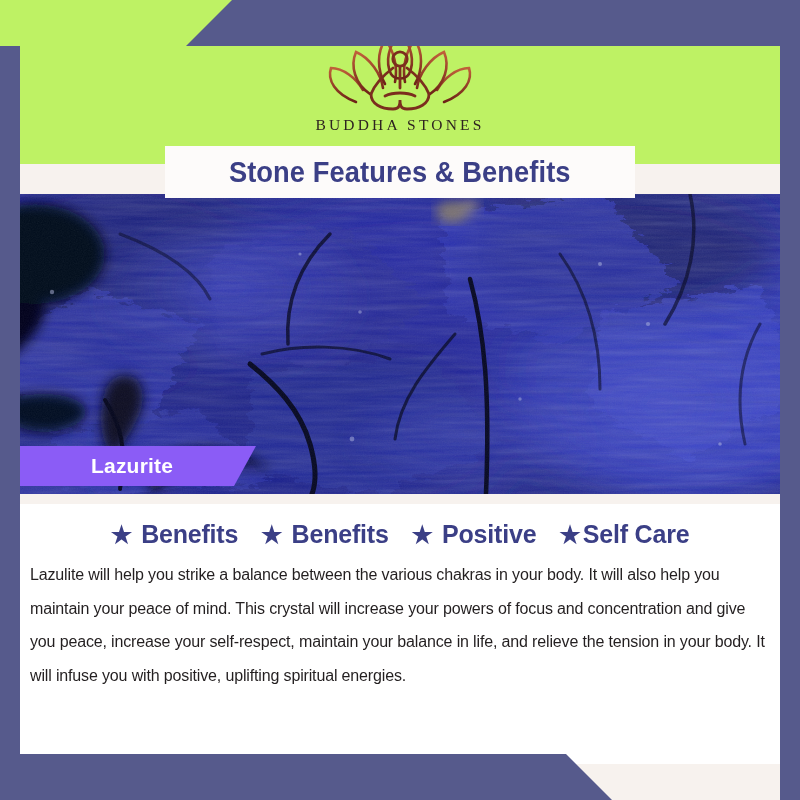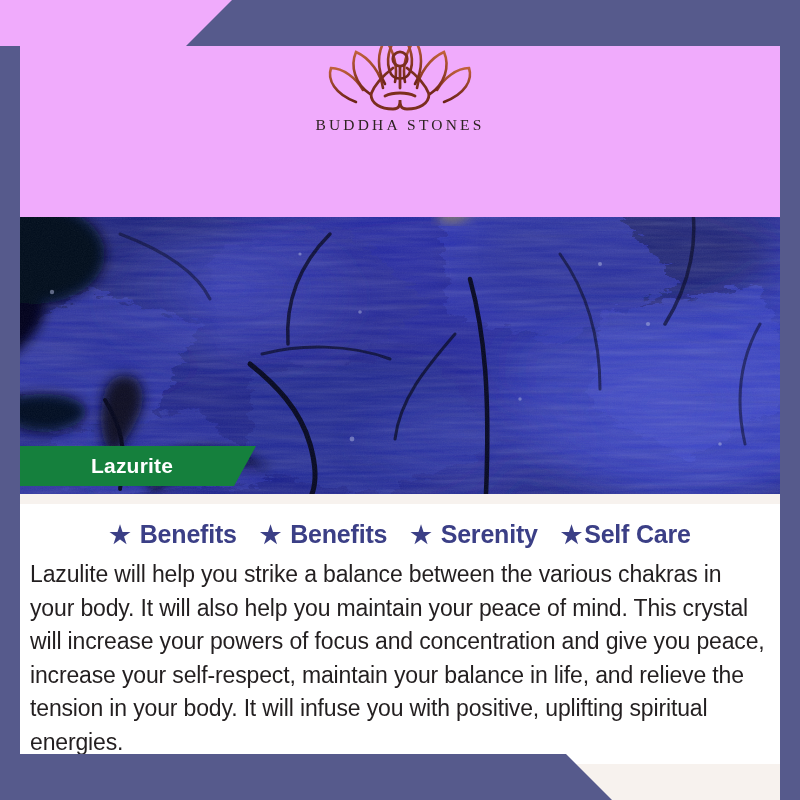--- a/index.html
+++ b/index.html
@@ -50,22 +50,22 @@
     width: 800px; height: 46px;
     background: #565a8c;
     clip-path: polygon(0 0, 566px 0, 612px 46px, 0 46px);
     z-index: 6;
   }
 
   
   .header {
     position: absolute;
     top: 0; left: 0;
-    width: 800px; height: 217px;
-    background: #f0abfc;
+    width: 800px; height: 164px;
+    background: #bef264;
     z-index: 2;
   }
   .logo-wrap {
     position: absolute;
     top: 18px; left: 50%;
     transform: translateX(-50%);
     width: 260px;
     text-align: center;
   }
   .logo-mark { display: block; margin: 0 auto; }
@@ -107,21 +107,21 @@
     z-index: 1;
     background: #1d2474;
   }
   .photo svg { display: block; width: 800px; height: 300px; }
 
   
   .name-band {
     position: absolute;
     top: 446px; left: 20px;
     width: 236px; height: 40px;
-    background: #15803d;
+    background: #8b5cf6;
     clip-path: polygon(0 0, 236px 0, 214px 40px, 0 40px);
     display: flex;
     align-items: center;
     z-index: 5;
   }
   .name-text {
     margin-left: 71px;
     font-size: 21px;
     font-weight: bold;
     color: #ffffff;
@@ -155,21 +155,21 @@
   }
   .kw-star { font-size: 24px; letter-spacing: 0; }
   .kw-label { letter-spacing: -0.2px; }
   .kw-gap { display: inline-block; width: 9px; }
   .kw-gap-tight { display: inline-block; width: 2px; }
 
   .body-text {
     position: absolute;
     top: 64px; left: 10px;
     width: 738px;
-    font-size: 23px;
+    font-size: 16px;
     line-height: 33.5px;
     color: #231f20;
     letter-spacing: -0.15px;
     text-align: left;
   }
 </style>
 </head>
 <body>
 
 <div class="poster">
@@ -334,34 +334,37 @@
         <circle cx="520" cy="205" r="1.7"></circle>
         <circle cx="648" cy="130" r="2.1"></circle>
       </g>
 
       <rect width="800" height="300" filter="url(#grain)" opacity="0.26"></rect>
 
       <rect width="800" height="300" fill="url(#dk1)" opacity="0.10"></rect>
     </svg>
   </div>
 
+  <div class="title-band">
+    <span class="title-text">Stone Features &amp; Benefits</span>
+  </div>
 
   <div class="name-band">
     <span class="name-text">Lazurite</span>
   </div>
 
   <div class="panel">
     <div class="panel-strip"></div>
 
     <div class="keywords">
       <span><span class="kw-star">★</span><span class="kw-gap"></span><span class="kw-label">Benefits</span></span>
       <span class="kw-gap"></span>
       <span><span class="kw-star">★</span><span class="kw-gap"></span><span class="kw-label">Benefits</span></span>
       <span class="kw-gap"></span>
-      <span><span class="kw-star">★</span><span class="kw-gap"></span><span class="kw-label">Serenity</span></span>
+      <span><span class="kw-star">★</span><span class="kw-gap"></span><span class="kw-label">Positive</span></span>
       <span class="kw-gap"></span>
       <span><span class="kw-star">★</span><span class="kw-gap-tight"></span><span class="kw-label">Self Care</span></span>
     </div>
 
     <p class="body-text">Lazulite will help you strike a balance between the various chakras in your body. It will also help you maintain your peace of mind. This crystal will increase your powers of focus and concentration and give you peace, increase your self-respect, maintain your balance in life, and relieve the tension in your body. It will infuse you with positive, uplifting spiritual energies.</p>
   </div>
 
   <div class="frame-top"></div>
   <div class="frame-right"></div>
   <div class="frame-left"></div>

